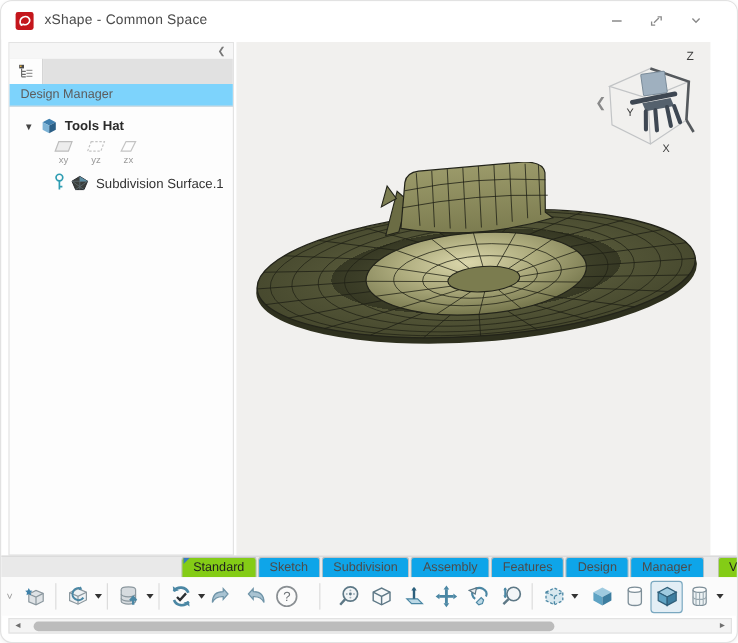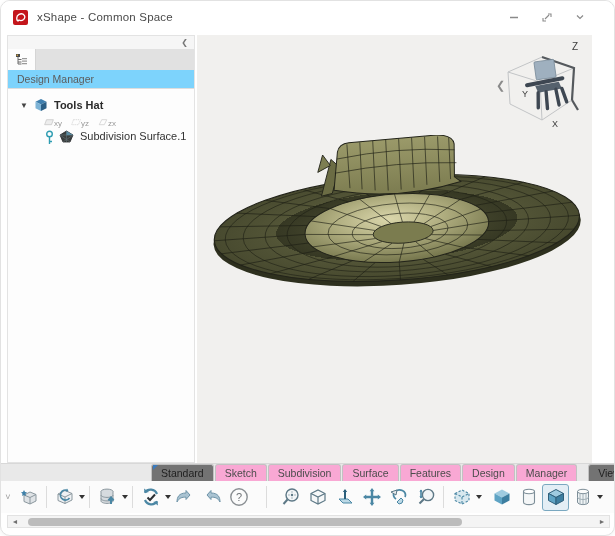--- a/index.html
+++ b/index.html
@@ -28,39 +28,39 @@
   .lp-tab{ width:28px; height:21px; background:#fdfdfd; display:flex; align-items:center;
     justify-content:center; border-right:1px solid #d5d5d5; cursor:pointer; }
   .lp-header{ height:19px; background:#7dd3fc; border-bottom:1px solid #ddd;
     display:flex; align-items:center; padding-left:9px; font-size:10.5px; color:#5c5c5c; }
   .tree{ padding:7px 0 0 0; }
   .tree-row{ display:flex; align-items:center; height:18px; padding-left:12px; cursor:pointer; }
   .tw-exp{ font-size:8px; color:#444; width:14px; }
   .tree-label{ font-size:11px; color:#333; margin-left:6px; }
   .tree-label.bold{ font-weight:bold; color:#2b2b2b; }
   .planes-row{ display:flex; gap:9px; padding:3px 0 2px 36px; }
-  .plane{ display:flex; flex-direction:row; align-items:center; width:18px; cursor:pointer;justify-content:space-between;}
+  .plane{ display:flex; flex-direction:column; align-items:center; width:18px; cursor:pointer;justify-content:space-between;}
   .plane-lbl{ font-size:8px; color:#9a9a9a; margin-top:1px; }
-  .feature-row{ display:flex; align-items:flex-start; height:20px; padding-left:36px; cursor:pointer;}
+  .feature-row{ display:flex; align-items:flex-end; height:20px; padding-left:36px; cursor:pointer;}
 
   
   .viewport{ position:absolute; left:196px; top:34px; width:395px; height:428px;
     background:#f1f0ee; }
   .cube-chevron{ position:absolute; left:299px; top:44px; font-size:11px; color:#8a8a8a; cursor:pointer;}
   .viewcube{ position:absolute; right:6px; top:5px; cursor:pointer; }
   .hat{ position:absolute; left:10px; top:100px; }
 
   
   .tabstrip{ position:absolute; left:0; top:462px; width:100%; height:18px;
     background:#e9e9e9; border-top:1px solid #d8d8d8; display:flex; align-items:flex-end;
     padding-left:150px; }
-  .tab{ height:17px; padding:0 9px; font-size:10.5px; color:#4c4c4c; background:#f9a8d4;
+  .tab{ height:17px; padding:0 9px; font-size:10.5px; color:#4c4c4c; background:#0ea5e9;
     border:1px solid #c2c2c2; border-bottom:none; display:flex; align-items:center;
     border-radius:3px 3px 0 0; margin-right:1px; cursor:pointer; position:relative;}
-  .tab.active{ background:#737373; color:#1f1f1f; }
+  .tab.active{ background:#84cc16; color:#1f1f1f; }
   .tab.viewtab{ margin-left:10px; }
   .pin{ position:absolute; left:1px; top:0; width:0; height:0;
     border-left:5px solid #3a7bbf; border-bottom:5px solid transparent; }
 
   
   .toolbar{ position:absolute; left:0; top:480px; width:100%; height:32px;
     background:#fbfbfb; display:flex; align-items:center; }
   .tb-collapse{ width:14px; text-align:center; color:#9a9a9a; font-size:9px; cursor:pointer; }
   .tbtn{ width:27px; height:27px; display:flex; align-items:center; justify-content:center;
     border-radius:3px; cursor:pointer; position:relative; }
@@ -256,21 +256,21 @@
       <span class="pin"></span>
       <span>Standard</span>
     </div>
     <div class="tab">
         <span>Sketch</span>
       </div>
     <div class="tab">
         <span>Subdivision</span>
       </div>
     <div class="tab">
-        <span>Surface</span>
+        <span>Assembly</span>
       </div>
     <div class="tab">
         <span>Features</span>
       </div>
     <div class="tab">
         <span>Design</span>
       </div>
     <div class="tab">
         <span>Manager</span>
       </div>

